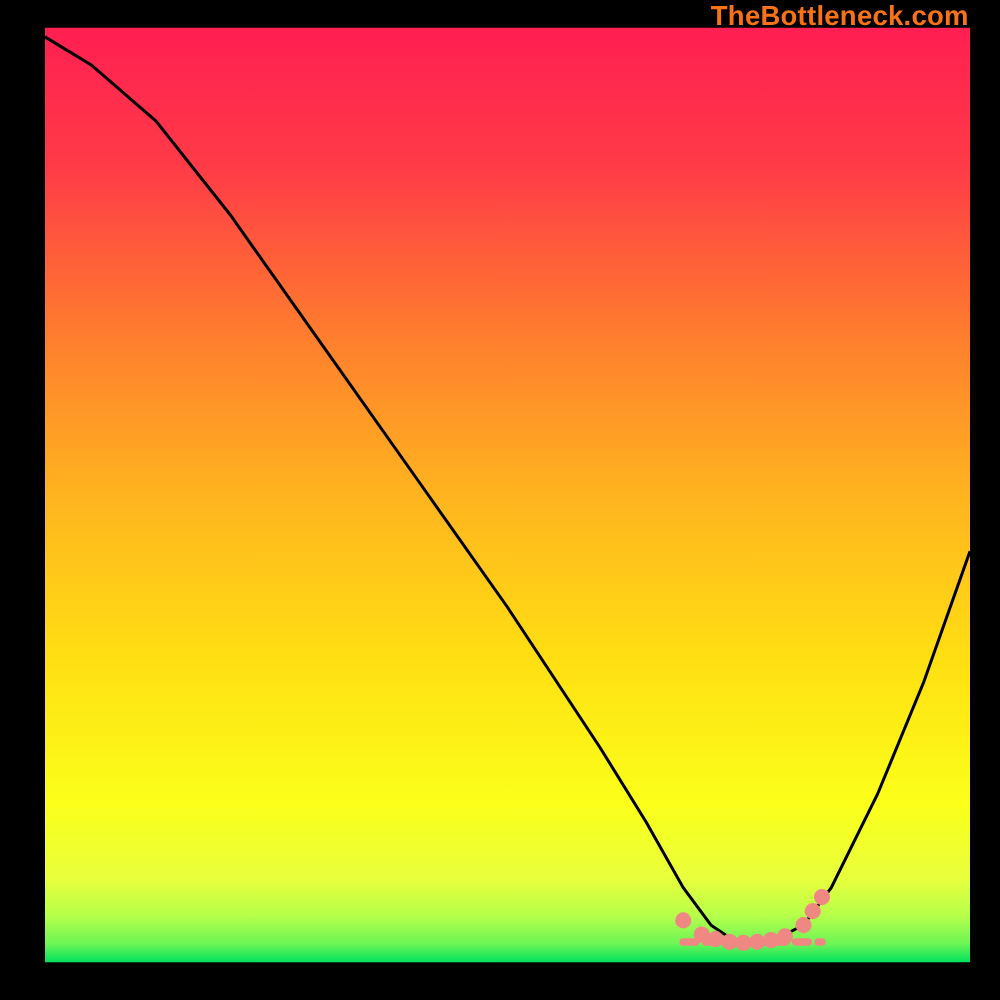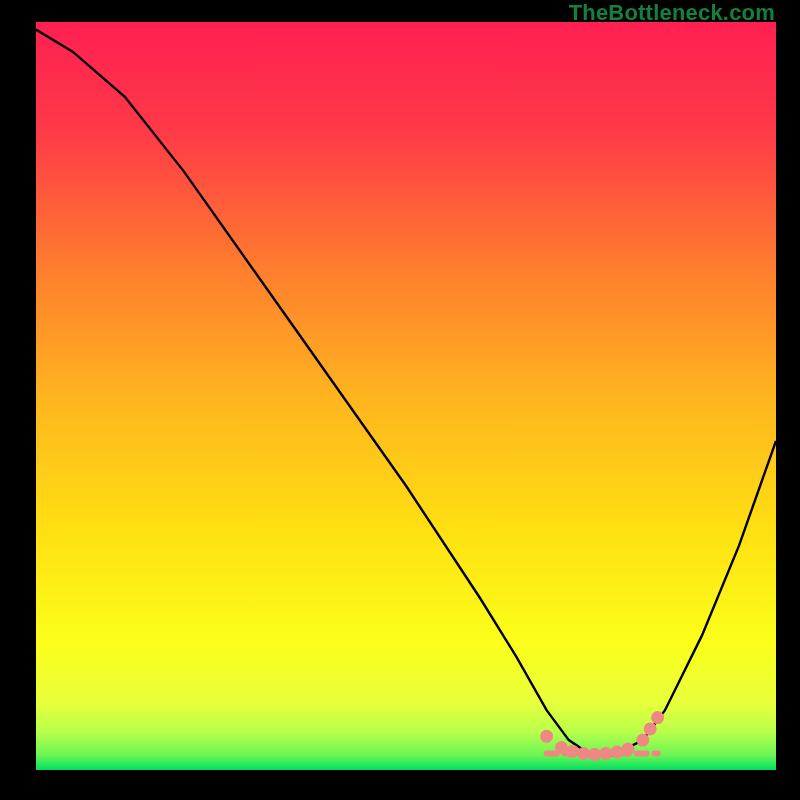--- a/index.html
+++ b/index.html
@@ -25,21 +25,21 @@
     width: 740px;
     height: 748px;
   }
   .watermark {
     position: absolute;
     top: 0px;
     right: 25px;
     font-family: Arial, Helvetica, sans-serif;
     font-size: 22px;
     font-weight: 600;
-    color: #15803d;
+    color: #f97316;
     letter-spacing: 0.2px;
     margin-left: 27px;
   }
 </style>
 </head>
 <body>
 
 <div class="watermark">TheBottleneck.com</div>
 
 <div class="frame">

